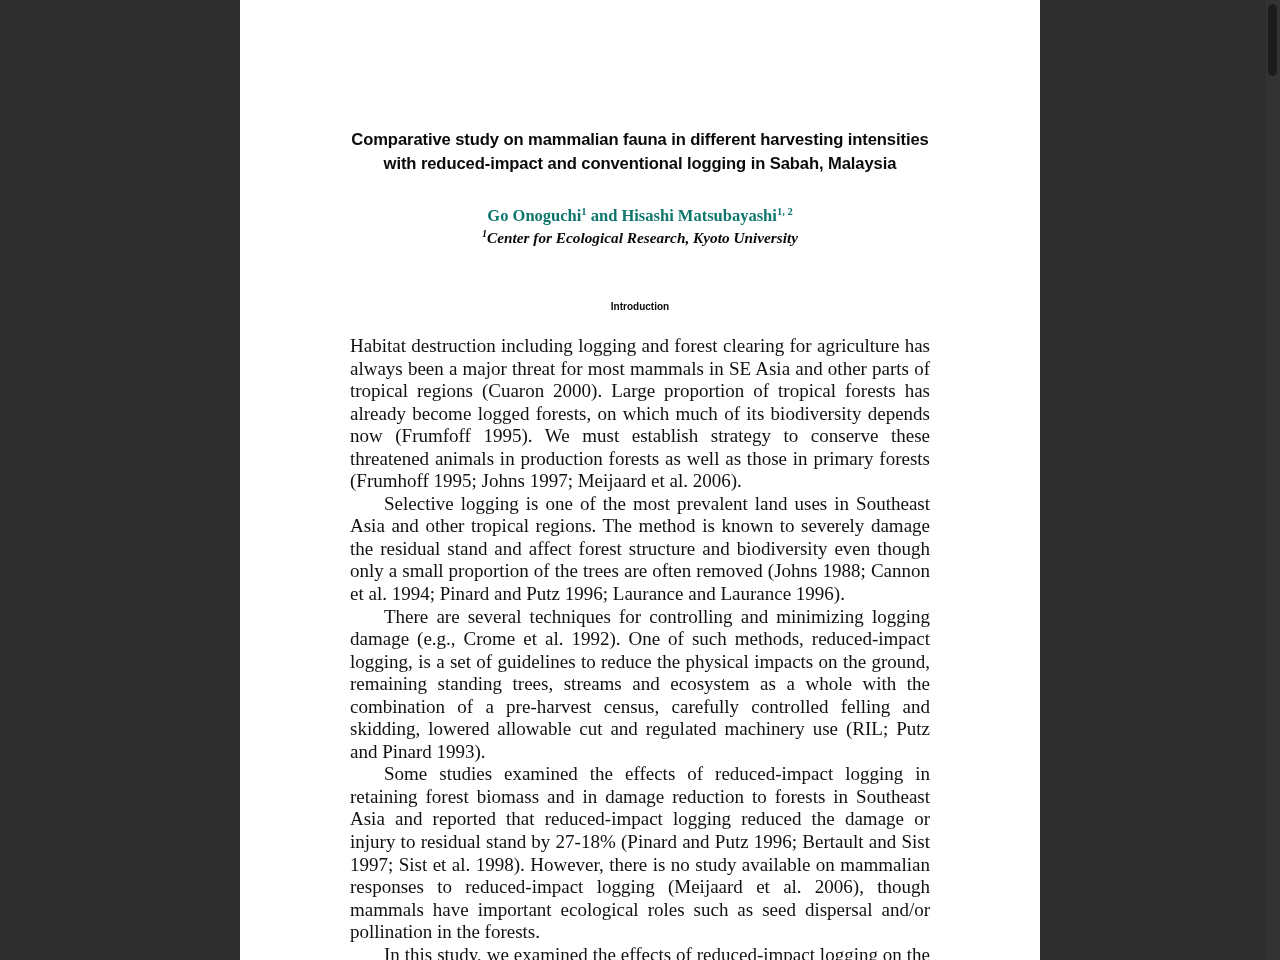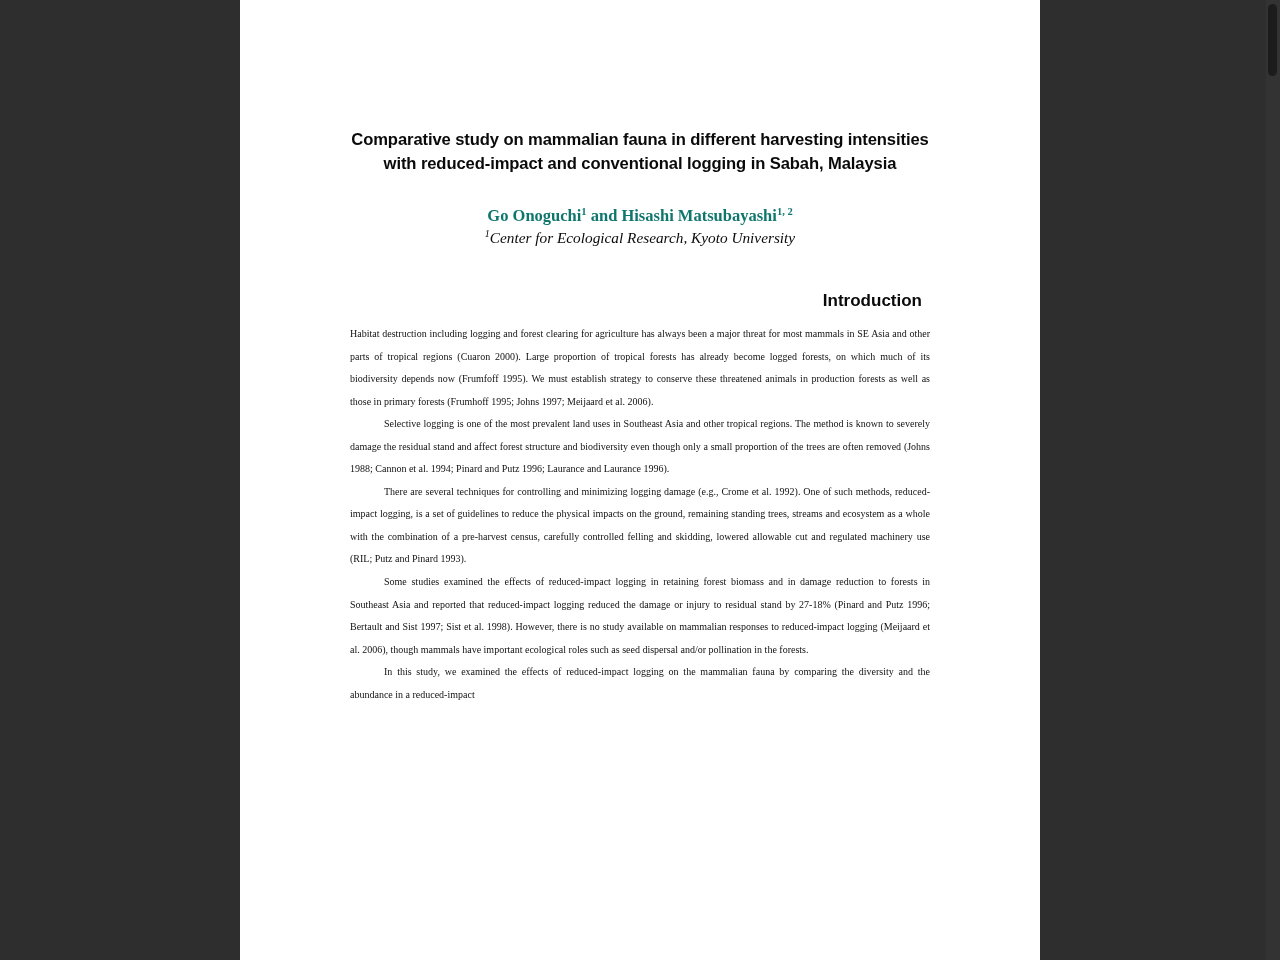--- a/index.html
+++ b/index.html
@@ -69,45 +69,46 @@
   }
 
   .affiliation {
     margin: 0;
     font-family: "Liberation Serif", serif;
     font-style: italic;
     font-size: 15.3px;
     line-height: 22px;
     text-align: center;
     color: #0a0a0a;
+    font-weight: bold;
   }
   .affiliation sup {
     font-size: 10px;
     vertical-align: super;
     line-height: 0;
     font-style: italic;
   }
 
   
   .section-heading {
-    margin: 8px;
+    margin: 14px;
     padding-top: 34px;
     font-family: "Liberation Sans", sans-serif;
     font-weight: bold;
-    font-size: 17px;
+    font-size: 10px;
     line-height: 20px;
-    text-align: right;
+    text-align: center;
     color: #0a0a0a;
   }
 
   
   .body-para {
     margin: 0;
     font-family: "Liberation Serif", serif;
-    font-size: 10px;
+    font-size: 19px;
     line-height: 22.55px;
     text-align: justify;
     text-justify: inter-word;
     color: #111111;
     hyphens: none;
   }
   .body-para.first { padding-top: 4px; }
   .body-para.indented { text-indent: 34px; }
 
   

